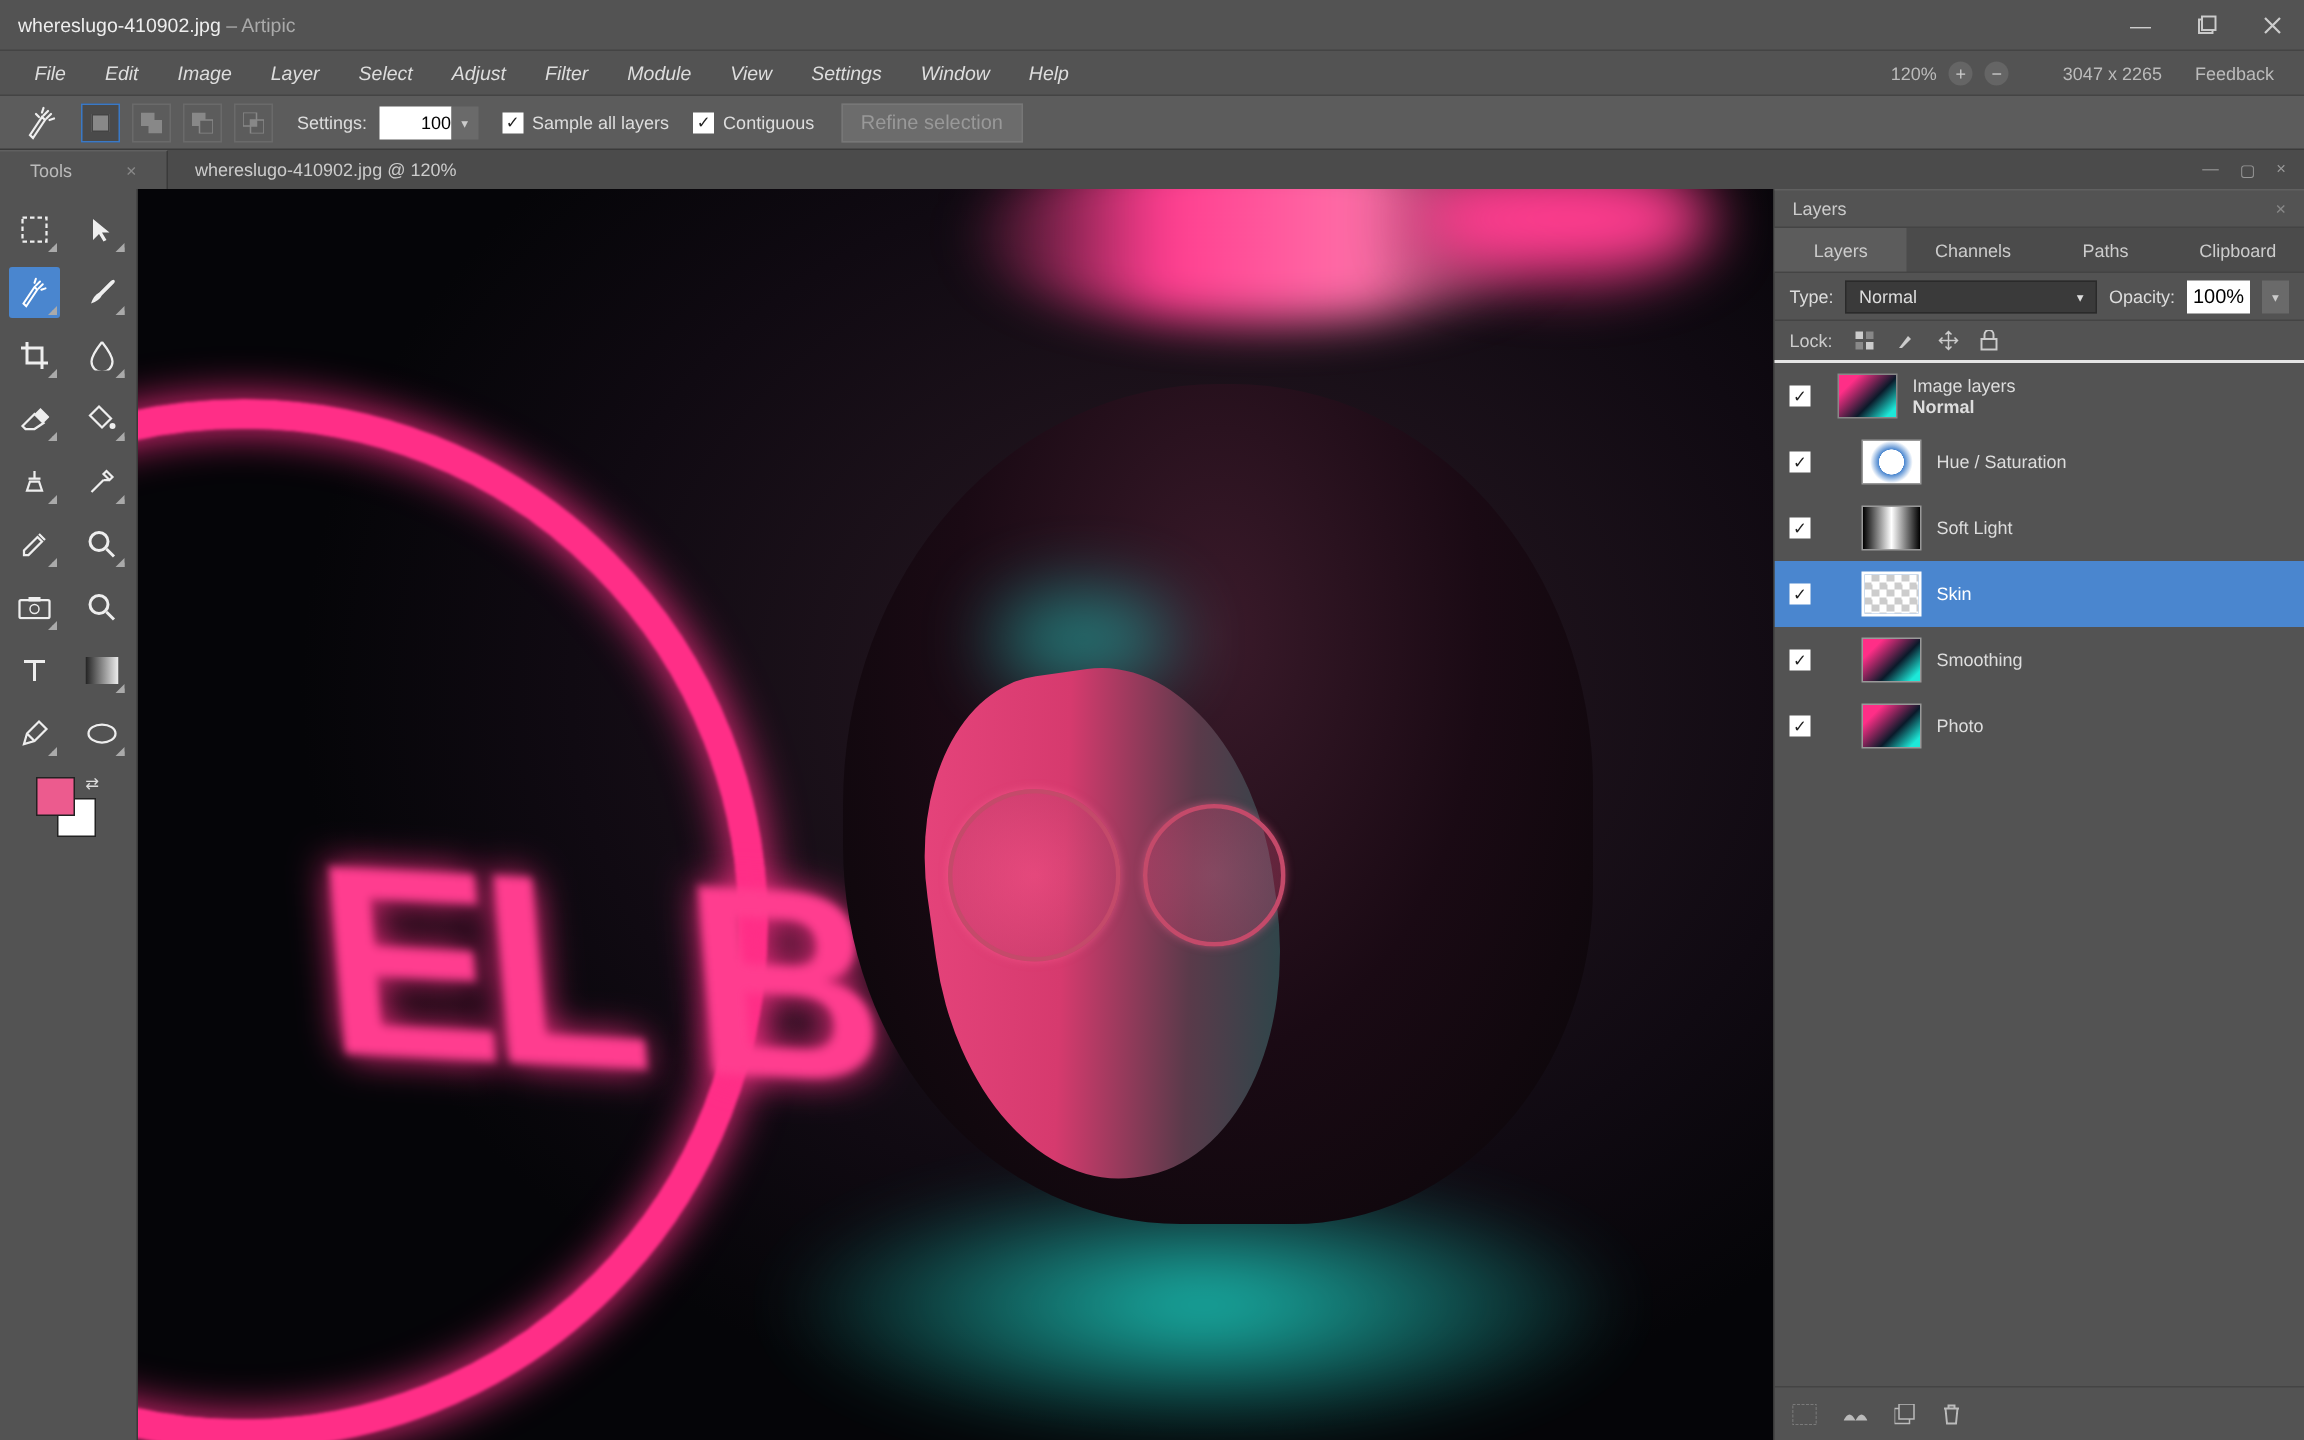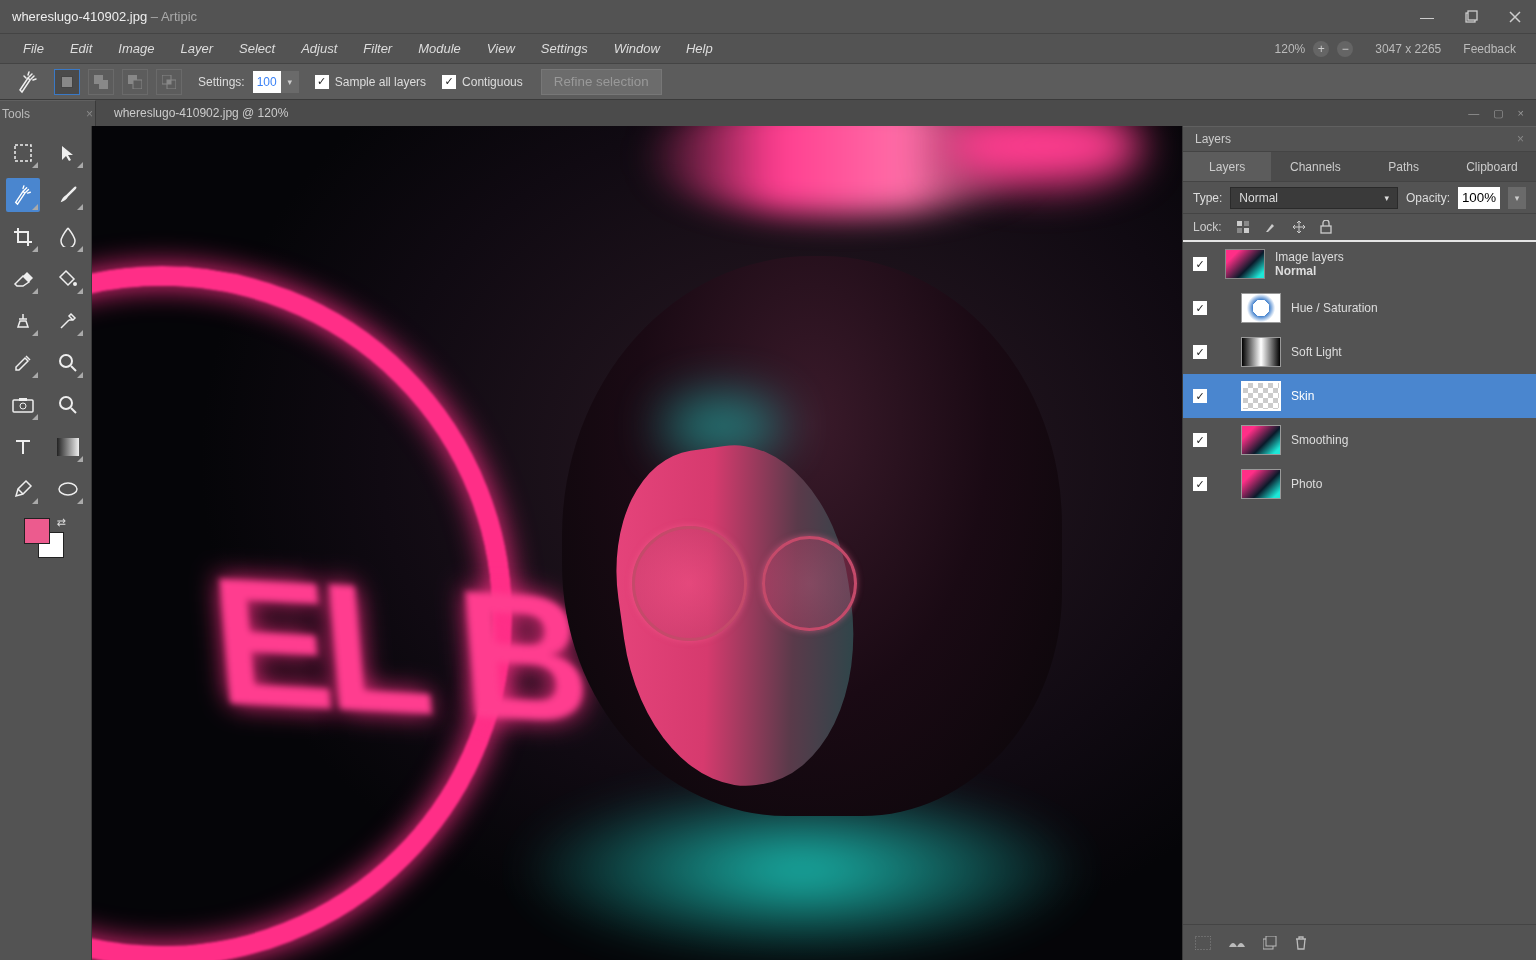--- a/index.html
+++ b/index.html
@@ -21,29 +21,29 @@
   .zoombtn { width: 16px; height: 16px; border-radius: 50%; background: #656565; display:flex;align-items:center;justify-content:center; color:#ccc; font-size:12px; cursor:pointer;}
   
   
   .optionsbar { height: 36px; background: #5c5c5c; display: flex; align-items: center; padding: 0 10px; border-bottom: 1px solid #3a3a3a; gap: 8px; }
   .tool-icon-large { width: 36px; height: 36px; display: flex; align-items: center; justify-content: center; }
   .opticon { width: 26px; height: 26px; border: 1px solid #6a6a6a; display: flex; align-items: center; justify-content: center; background:#5c5c5c; cursor:pointer;}
   .opticon.selected { border: 1px solid #3a79c6; background:#4a4a4a; }
   .opticon-box { width: 12px; height: 12px; background: #888; border:1px solid #444; }
   .tolerance-label { color: #ddd; margin-left: 8px; }
   .tolerance-box { display:flex; align-items:center; }
-  .tolerance-input { width: 28px; height: 22px; background: #fff; border: none; text-align: center; color:#3b82f6; font-size:12px;}
+  .tolerance-input { width: 48px; height: 22px; background: #fff; border: none; text-align: right; color:#000000; font-size:12px;}
   .tolerance-dd { width:18px; height:22px; background:#6a6a6a; display:flex;align-items:center;justify-content:center; cursor:pointer; color:#ccc; font-size:9px;}
   .chk { display:flex; align-items:center; gap: 6px; margin-left: 8px; color:#ddd; }
   .chkbox { width: 14px; height: 14px; background: #fff; display:flex;align-items:center;justify-content:center; color:#222; font-size:11px; cursor:pointer;}
   .refine-btn { height: 26px; padding: 0 12px; background: #6c6c6c; color: #999; border: 1px solid #777; margin-left: 10px; cursor:pointer;}
 
   
   .panels-hdr { height: 26px; background: #4b4b4b; display: flex; align-items: stretch; }
-  .tools-hdr { width: 96px; background:#535353; display:flex; align-items:center; padding: 0 2px; color:#bbb; border-right:1px solid #3a3a3a; justify-content:space-between; border-top:1px solid #606060;}
+  .tools-hdr { width: 112px; background:#535353; display:flex; align-items:center; padding: 0 20px; color:#bbb; border-right:1px solid #3a3a3a; justify-content:space-between; border-top:1px solid #606060;}
   .doc-tab { padding: 0 18px; display:flex; align-items:center; color:#ccc; background:#4b4b4b; }
   .doc-tab-right { margin-left:auto; display:flex; align-items:center; gap:6px; padding-right:8px;}
   .tabbtn { color:#999; font-size:11px; cursor:pointer; padding: 2px 4px;}
 
   
   .main { display: flex; height: 834px; }
   
   
   .toolbox { width: 92px; background: #535353; border-right: 1px solid #3a3a3a; padding: 10px 4px; }
   .tool-grid { display: grid; grid-template-columns: 1fr 1fr; gap: 8px; justify-items:center; }
@@ -139,21 +139,21 @@
       <span class="menu-item">Module</span>
       <span class="menu-item">View</span>
       <span class="menu-item">Settings</span>
       <span class="menu-item">Window</span>
       <span class="menu-item">Help</span>
     </div>
   <div class="menubar-right">
     <span>120%</span>
     <span class="zoombtn">+</span>
     <span class="zoombtn">−</span>
-    <span style="margin-left:14px">3047 x 2265</span>
+    <span style="margin-left:28px">3047 x 2265</span>
     <span style="margin-left:14px">Feedback</span>
   </div>
 </div>
 
 <div class="optionsbar">
   <div class="tool-icon-large">
     <svg width="24" height="24" viewBox="0 0 24 24">
         <path d="M4 20 L12 8 L14 10 L6 22 Z M13 7 L16 4 M15 9 L18 6 M12 5 L13 2 M17 10 L20 9 M10 8 L8 6" stroke="#eee" stroke-width="1.5" fill="none" stroke-linecap="round"></path>
       </svg>
   </div>

